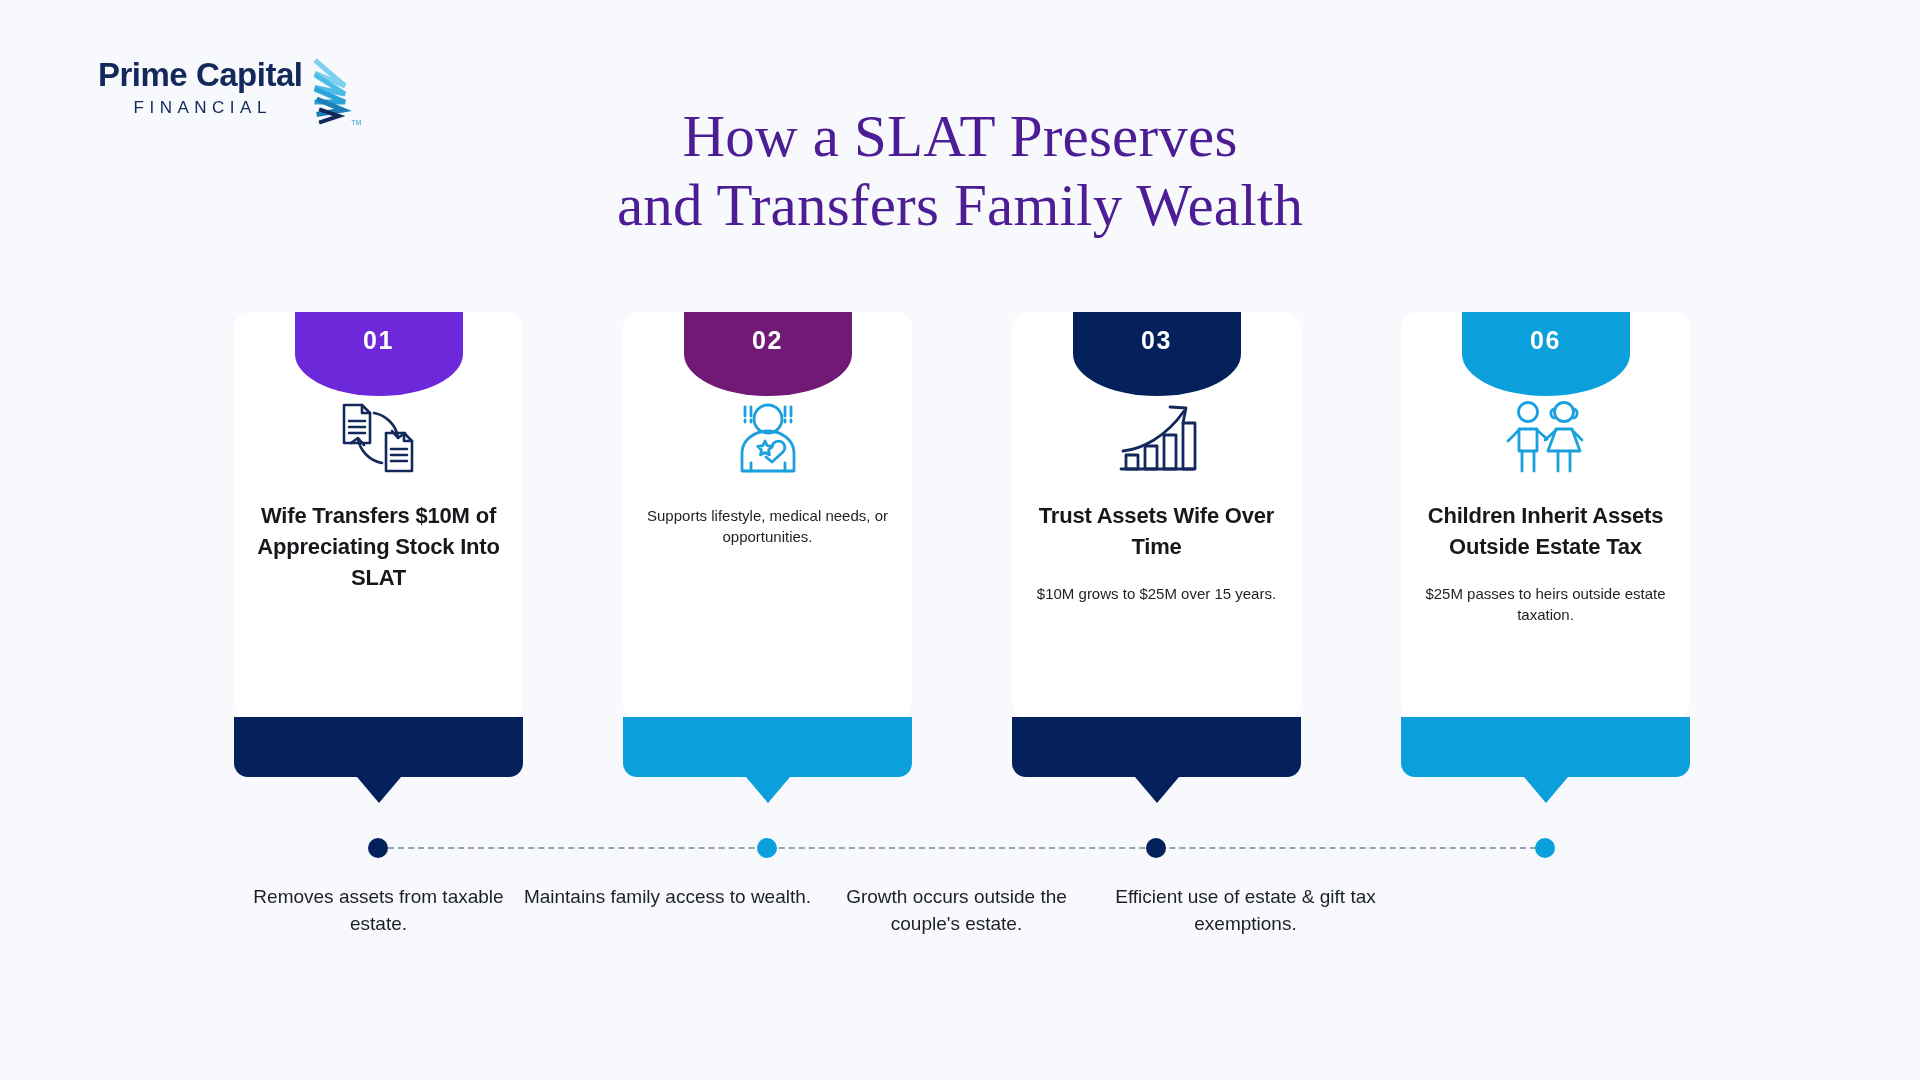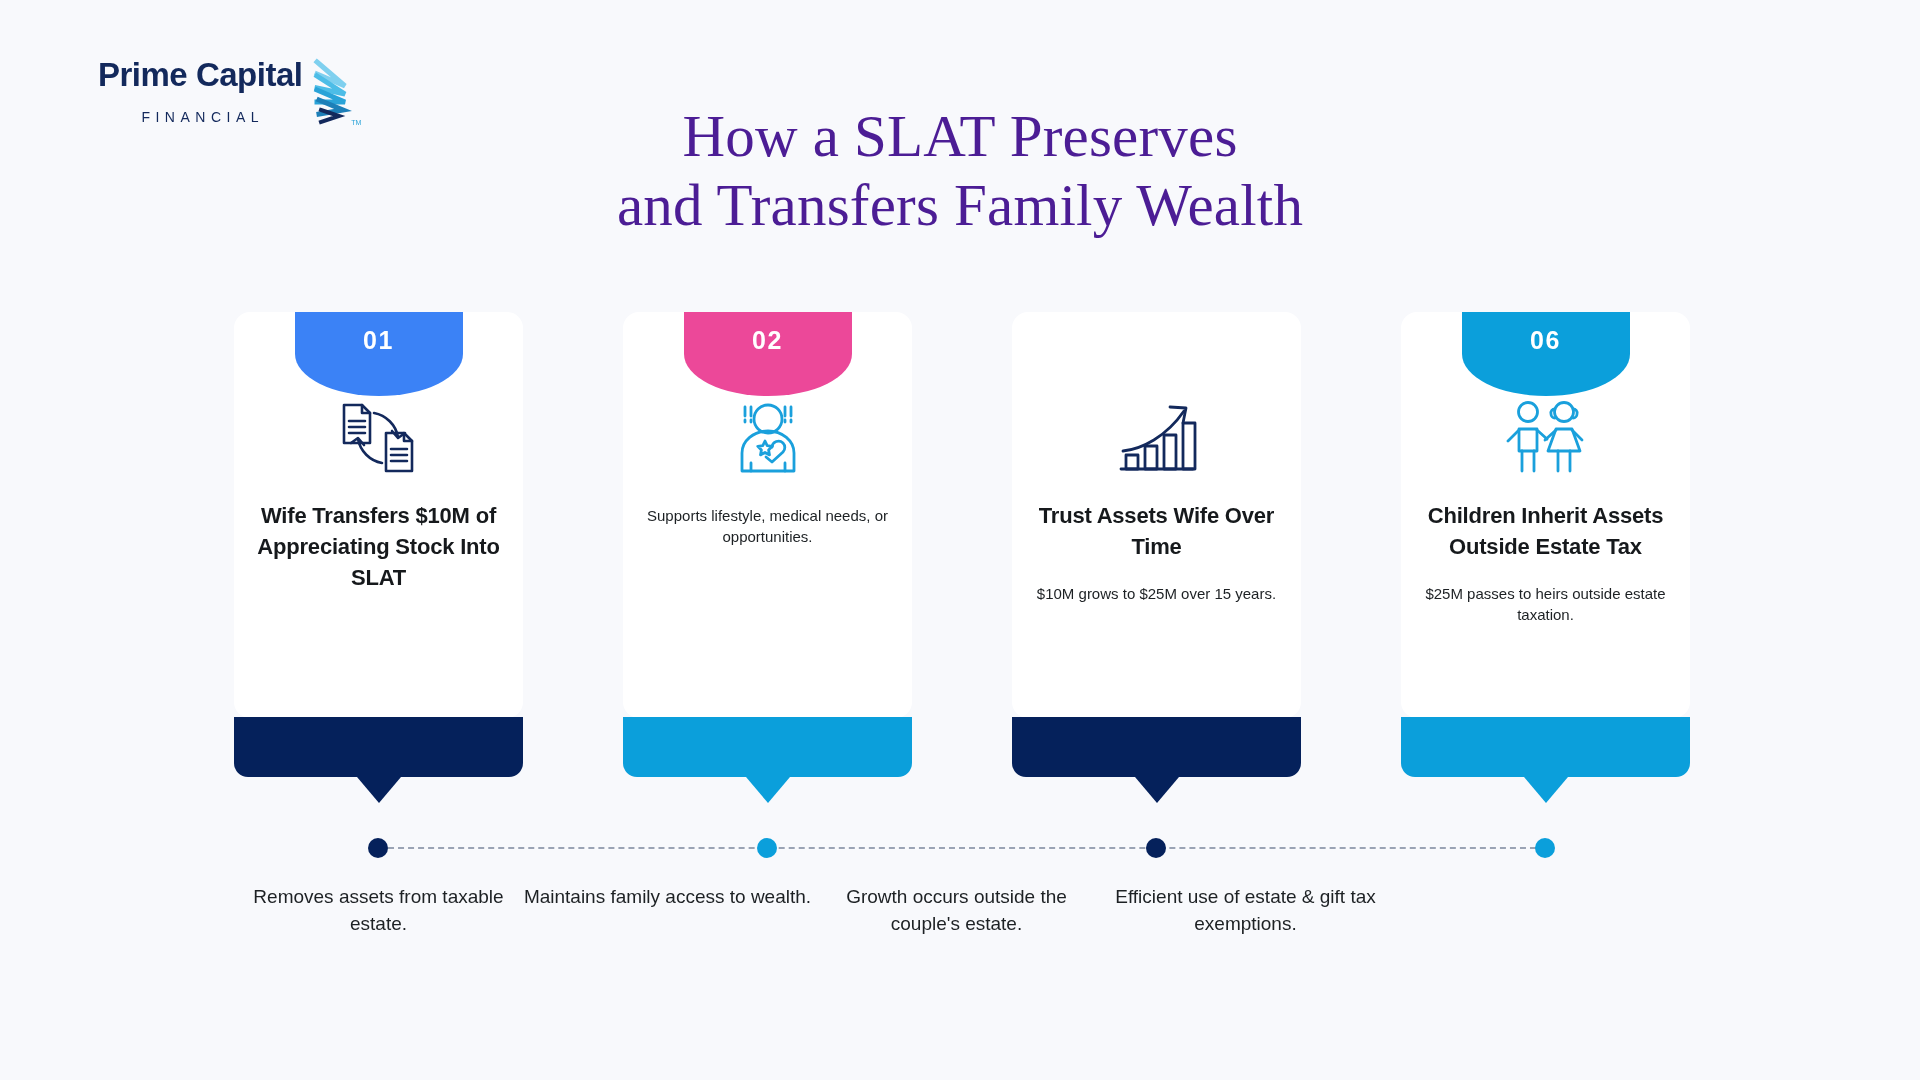--- a/index.html
+++ b/index.html
@@ -39,25 +39,25 @@
   .logo-prime {
     font-family: "Liberation Sans", sans-serif;
     font-weight: bold;
     font-size: 33px;
     letter-spacing: -0.5px;
     color: #13295c;
     line-height: 1;
   }
   .logo-financial {
     font-family: "Liberation Sans", sans-serif;
-    font-size: 14px;
+    font-size: 17px;
     letter-spacing: 5.5px;
     color: #13295c;
     line-height: 1;
-    margin-top: 19px;
+    margin-top: 8px;
     padding-left: 5px;
   }
   .logo-mark {
     margin-left: 9px;
     margin-top: -6px;
     position: relative;
   }
   .logo-tm {
     position: absolute;
     right: -2px;
@@ -250,21 +250,21 @@
   <h1 class="title">
     <span class="title-line">How a SLAT Preserves</span>
     <span class="title-line">and Transfers Family Wealth</span>
   </h1>
 </div>
 
 <div class="cards">
 
   <div class="card-col">
     <div class="card">
-      <div class="badge" style="background:#3b82f6">
+      <div class="badge" style="background:#6d28d9">
         <span class="badge-num">01</span>
       </div>
       <div class="icon-box">
         <svg width="86" height="78" viewBox="0 0 86 78" aria-hidden="true">
           <g fill="none" stroke="#13295c" stroke-width="2.6" stroke-linejoin="round" stroke-linecap="round">
             <path d="M8 6 h18 l8 8 v30 h-26 z"></path>
             <path d="M26 6 v8 h8"></path>
             <path d="M13 22 h16 M13 28 h16 M13 34 h16"></path>
             <path d="M50 34 h18 l8 8 v30 h-26 z"></path>
             <path d="M68 34 v8 h8"></path>
@@ -279,21 +279,21 @@
       <div class="card-title">Wife Transfers $10M of Appreciating Stock Into SLAT</div>
       <div class="card-desc"></div>
     </div>
     <div class="footer-bar" style="background:#05215b">
       <span class="pointer" style="border-top:26px solid #05215b"></span>
     </div>
   </div>
 
   <div class="card-col">
     <div class="card">
-      <div class="badge" style="background:#ec4899">
+      <div class="badge" style="background:#701a75">
         <span class="badge-num">02</span>
       </div>
       <div class="icon-box">
         <svg width="86" height="78" viewBox="0 0 86 78" aria-hidden="true">
           <g fill="none" stroke="#1aa0dc" stroke-width="2.8" stroke-linejoin="round" stroke-linecap="round">
             <circle cx="43" cy="20" r="14"></circle>
             <path d="M17 72 v-18 a26 22 0 0 1 52 0 v18 z"></path>
             <path d="M26 72 v-8 M60 72 v-8"></path>
             <path d="M47 48 a6.5 6.5 0 0 1 11 -4 a6.5 6.5 0 0 1 0 9 l-11 10 l-6 -5"></path>
             <path d="M40 42 l2.2 4.6 l5 0.7 l-3.6 3.6 l0.9 5 l-4.5 -2.4 l-4.5 2.4 l0.9 -5 l-3.6 -3.6 l5 -0.7 z"></path>
@@ -306,20 +306,23 @@
       </div>
       <div class="card-desc">Supports lifestyle, medical needs, or opportunities.</div>
     </div>
     <div class="footer-bar" style="background:#0b9fdb">
       <span class="pointer" style="border-top:26px solid #0b9fdb"></span>
     </div>
   </div>
 
   <div class="card-col">
     <div class="card">
+      <div class="badge" style="background:#05215b">
+        <span class="badge-num">03</span>
+      </div>
       <div class="icon-box">
         <svg width="86" height="78" viewBox="0 0 86 78" aria-hidden="true">
           <g fill="none" stroke="#13295c" stroke-width="2.8" stroke-linejoin="round" stroke-linecap="round">
             <path d="M7 70 h72"></path>
             <rect x="12" y="56" width="12" height="14"></rect>
             <rect x="31" y="47" width="12" height="23"></rect>
             <rect x="50" y="36" width="12" height="34"></rect>
             <rect x="69" y="24" width="12" height="46"></rect>
             <path d="M9 52 C 28 50, 52 38, 70 12" stroke-width="2.8"></path>
             <path d="M56 8 l16 1 l-3 15"></path>

